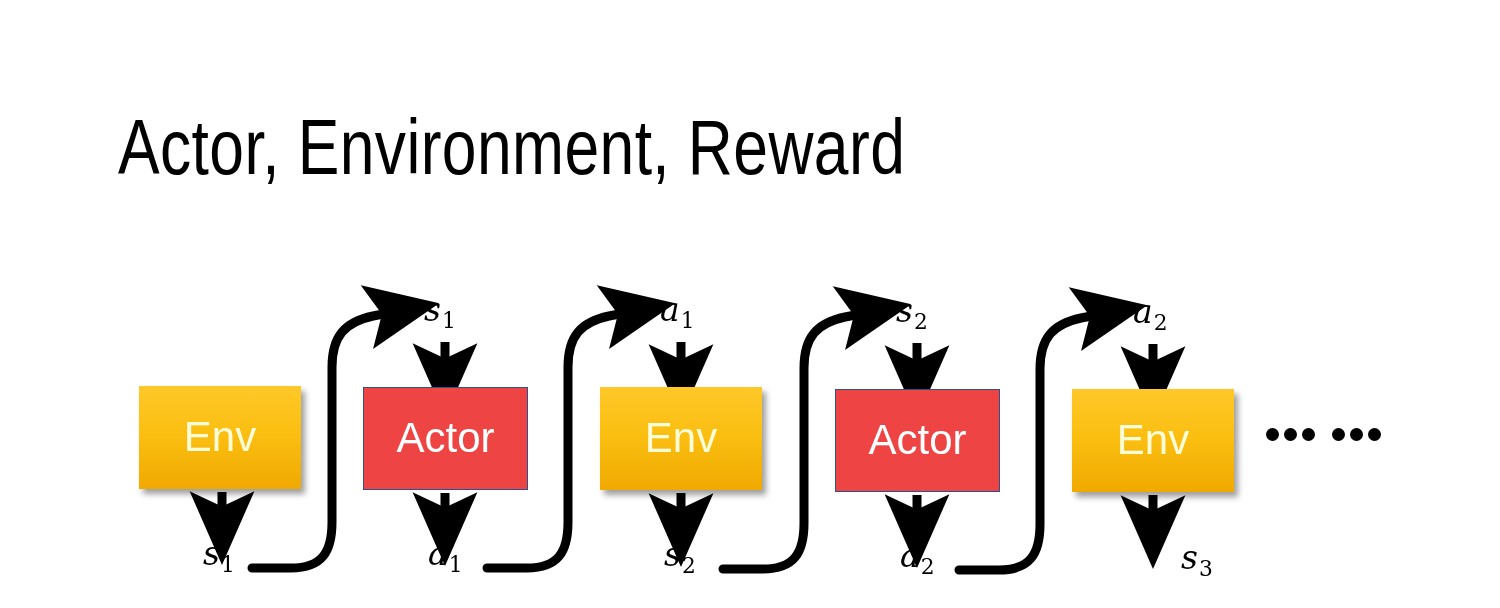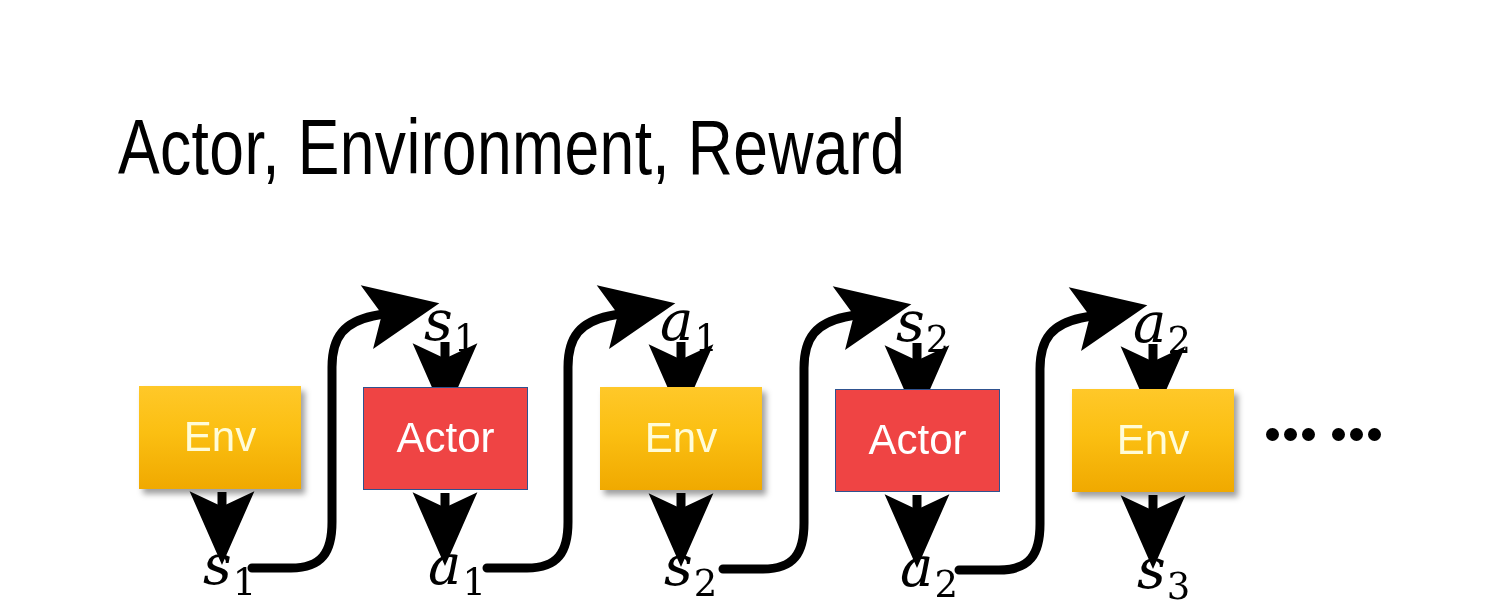--- a/index.html
+++ b/index.html
@@ -81,21 +81,21 @@
   }
   .node-box .node-label {
     transform: translateY(-1px);
   }
 
   
   .math-label {
     position: absolute;
     font-family: "DejaVu Serif", "Liberation Serif", serif;
     font-style: italic;
-    font-size: 56px;
+    font-size: 33px;
     color: #000000;
     line-height: 1;
     white-space: nowrap;
   }
   .math-label .sub {
     font-size: 0.66em;
     font-style: normal;
     vertical-align: -0.30em;
     margin-left: 1px;
     letter-spacing: 0;
@@ -191,21 +191,21 @@
     </div>
     <div class="math-label" style="left:428px;  top:537px;">
       <span>a</span><span class="sub">1</span>
     </div>
     <div class="math-label" style="left:664px;  top:538px;">
       <span>s</span><span class="sub">2</span>
     </div>
     <div class="math-label" style="left:900px;  top:539px;">
       <span>a</span><span class="sub">2</span>
     </div>
-    <div class="math-label" style="left:1137px; top:541px;">
+    <div class="math-label" style="left:1181px; top:541px;">
       <span>s</span><span class="sub">3</span>
     </div>
 
     <div id="ellipsis">
       <span class="dot"></span>
       <span class="dot"></span>
       <span class="dot"></span>
       <span class="gap"></span>
       <span class="dot"></span>
       <span class="dot"></span>

